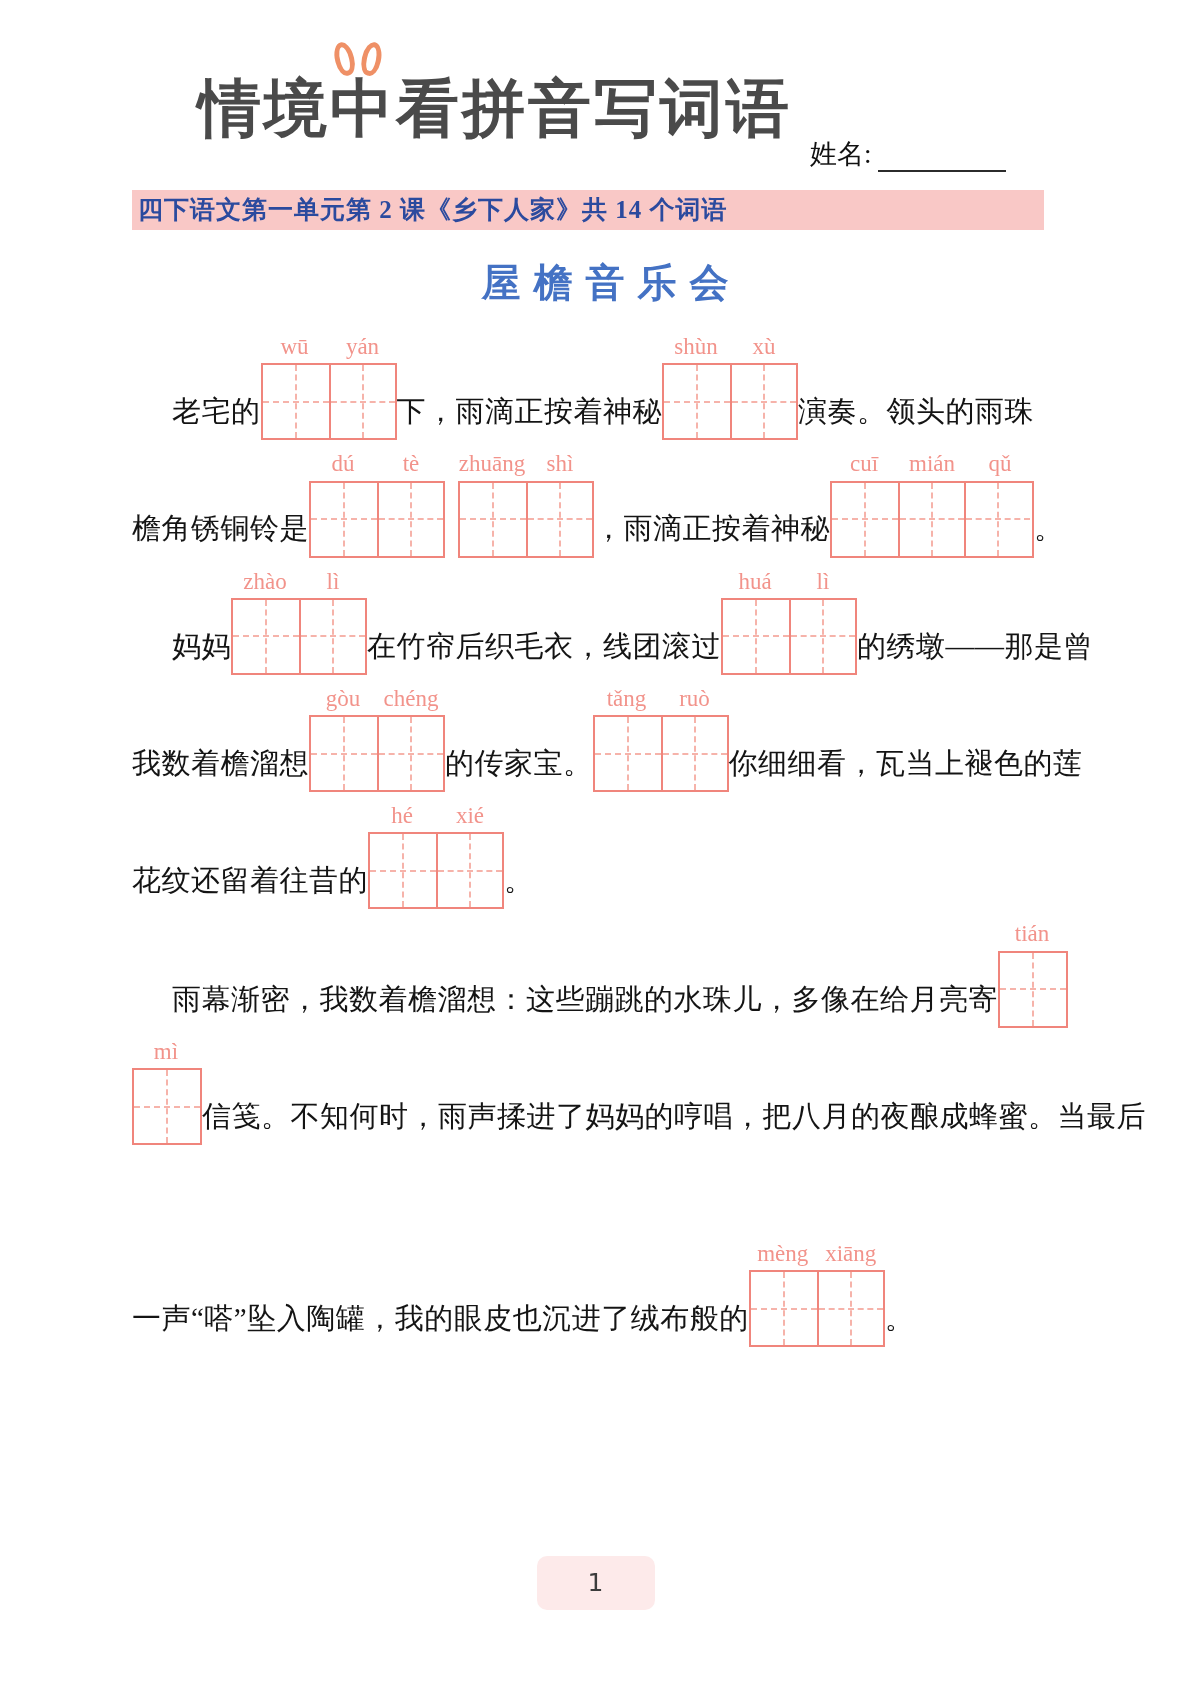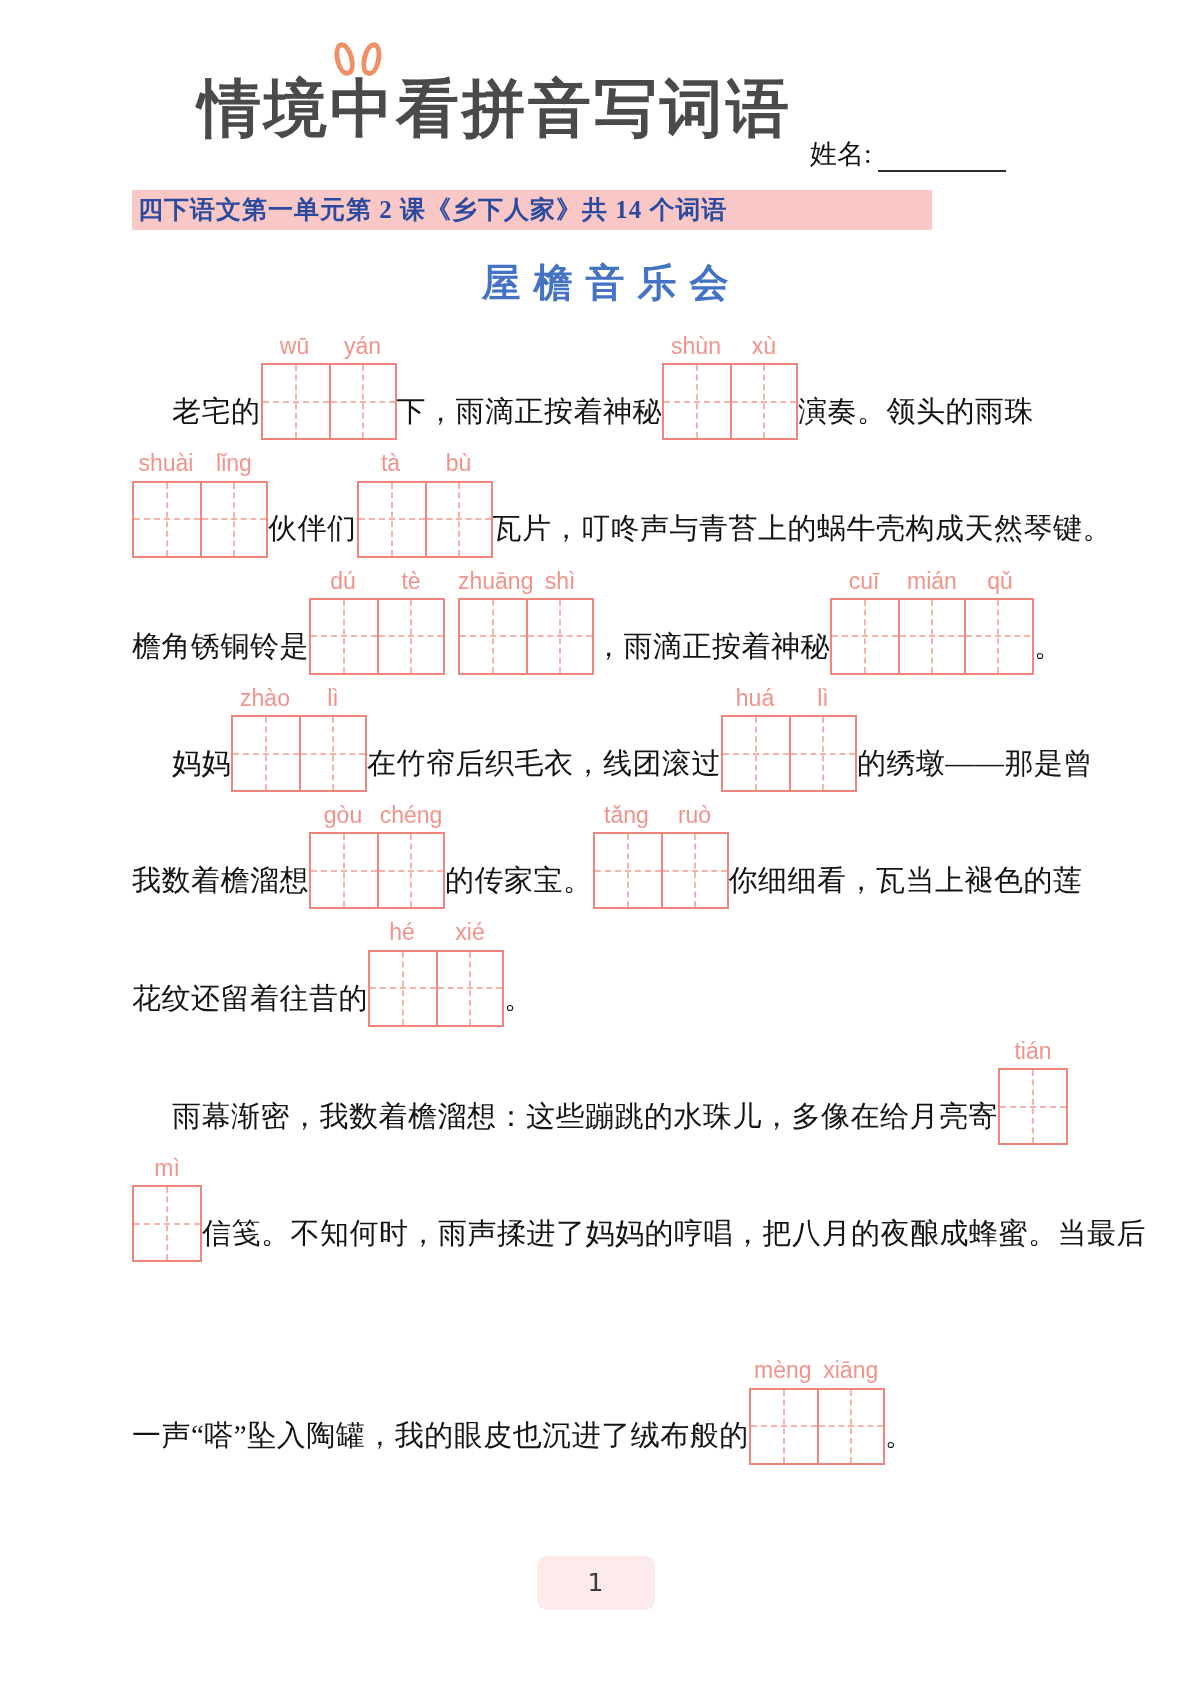--- a/index.html
+++ b/index.html
@@ -22,43 +22,43 @@
     position:absolute; width:19px; height:34px;
     border:5px solid #ef9066; border-radius:50% 50% 46% 46%;
     top:-26px; background:transparent;
   }
   .ear-left  { left:5px;  transform:rotate(-14deg); }
   .ear-right { left:32px; transform:rotate(12deg); }
   .name-row { position:absolute; left:778px; bottom:4px; font-size:27px; color:#111; white-space:nowrap; }
   .name-line { display:inline-block; width:128px; height:26px; border-bottom:2px solid #2b2b2b; vertical-align:bottom; }
   
   .banner {
-    margin:14px 0 0 100px; width:800px; height:40px;
+    margin:14px 0 0 100px; width:912px; height:40px;
     background:#f9c8c6; color:#2b4a9e;
     font-size:25px; font-weight:bold; line-height:40px;
     padding-left:6px; letter-spacing:1px;
   }
   
   .title {
     margin-top:26px; text-align:center;
     font-size:39px; font-weight:bold; color:#4472c4; letter-spacing:13px;
   }
   
   .content { margin:24px 100px 0 100px; }
   .row { display:flex; align-items:flex-end; margin-bottom:11px; }
   .row.indent { padding-left:40px; }
   .txt {
     font-size:29px; color:#141414; margin-bottom:11px;
     white-space:nowrap; letter-spacing:0.5px; line-height:1.25;
   }
   .wordbox { display:flex; flex-direction:column; }
   .wordbox + .wordbox { margin-left:13px; }
   .pinyin {
-    display:flex; justify-content:center; margin-bottom:4px;
-    font-family:Liberation Sans, sans-serif; font-size:23px; color:#f2938b;
+    display:flex; justify-content:flex-start; margin-bottom:4px;
+    font-family:Liberation Serif, serif; font-size:23px; color:#f2938b;
     line-height:1.1;
   }
   .pinyin span { width:68px; text-align:center; }
   .cells { display:flex; border:2px solid #f0857c; background:#fff; }
   .cell { width:66px; height:73px; position:relative; }
   .cell + .cell { border-left:2px solid #f0857c; }
   .cell::before {
     content:""; position:absolute; left:50%; top:0; bottom:0;
     border-left:2px dashed #f6b3aa; margin-left:-1px;
   }
@@ -113,44 +113,20 @@
             <span>xù</span>
           </div>
           <div class="cells">
             <div class="cell"></div>
             <div class="cell"></div>
           </div>
         </div>
         <span class="txt">演奏。领头的雨珠</span>
       </div>
       <div class="row">
-        <div class="wordbox">
-          <div class="pinyin">
-            <span>shuài</span>
-            <span>lǐng</span>
-          </div>
-          <div class="cells">
-            <div class="cell"></div>
-            <div class="cell"></div>
-          </div>
-        </div>
-        <span class="txt">伙伴们</span>
-        <div class="wordbox">
-          <div class="pinyin">
-            <span>tà</span>
-            <span>bù</span>
-          </div>
-          <div class="cells">
-            <div class="cell"></div>
-            <div class="cell"></div>
-          </div>
-        </div>
-        <span class="txt">瓦片，叮咚声与青苔上的蜗牛壳构成天然琴键。</span>
-      </div>
-      <div class="row">
         <span class="txt">檐角锈铜铃是</span>
         <div class="wordbox">
           <div class="pinyin">
             <span>dú</span>
             <span>tè</span>
           </div>
           <div class="cells">
             <div class="cell"></div>
             <div class="cell"></div>
           </div>

